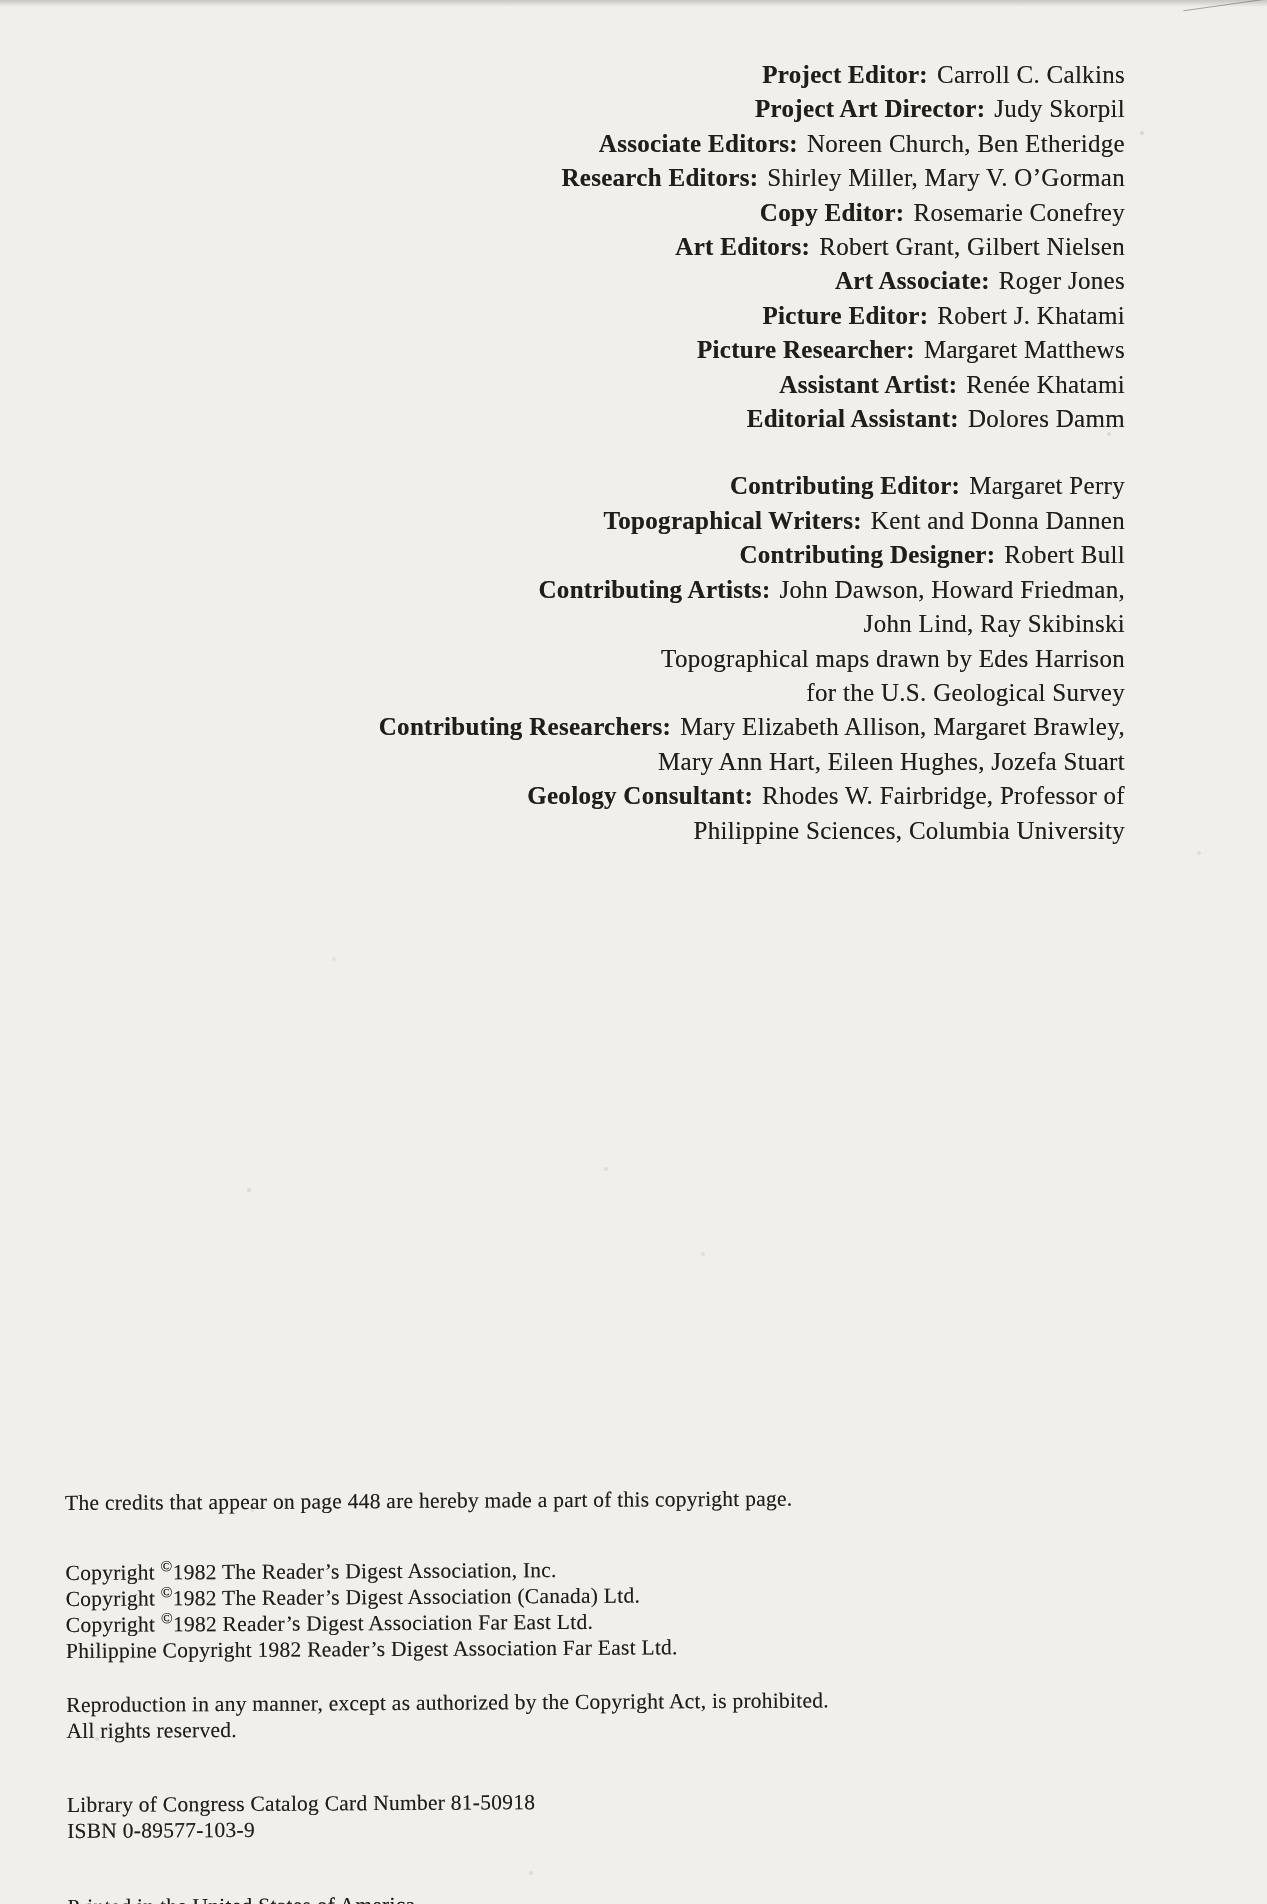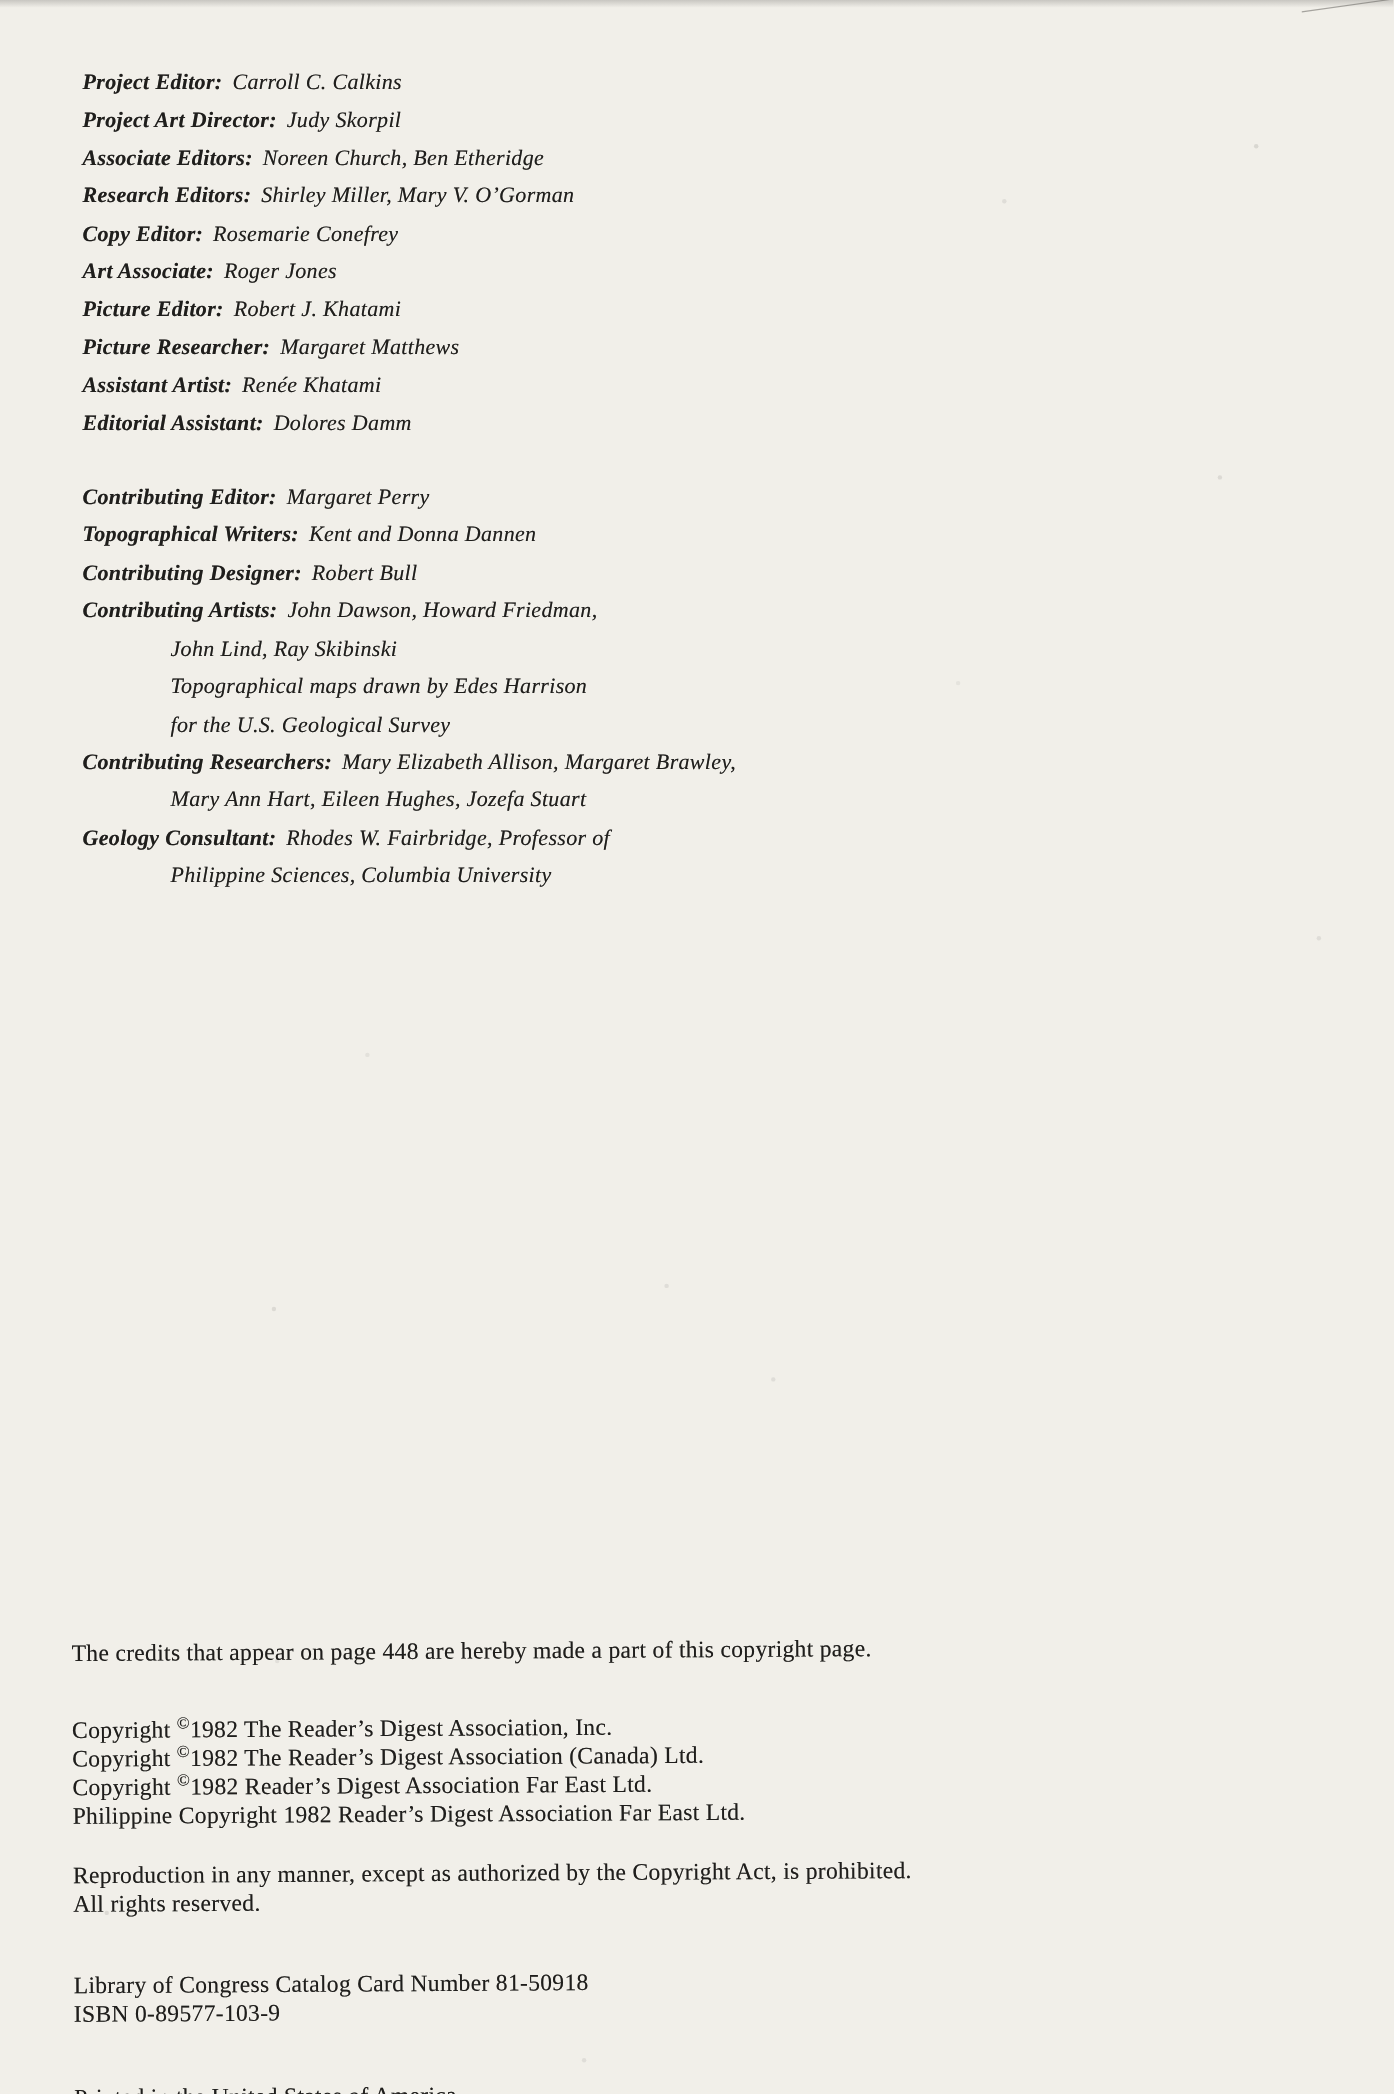--- a/index.html
+++ b/index.html
@@ -51,25 +51,25 @@
       251px 1509px 0 1px rgba(70,68,64,0.09),
       870px 620px 0 1px rgba(70,68,64,0.07);
   }
 
   
   .credits-block {
     position: absolute;
     left: 75px;
     top: 58px;
     width: 1050px;
-    font-style: italic;
-    font-size: 20px;
+    font-size: 25px;
     line-height: 34.4px;
     letter-spacing: 0.3px;
     text-shadow: 0 0 0.5px rgba(30,28,26,0.55);
+    text-align: right;
   }
   .credit-row { white-space: nowrap; }
   .credit-label {
     font-weight: 700;
     margin-right: 9px;
   }
   .credit-cont {
     padding-left: 80px;
     white-space: nowrap;
   }
@@ -109,20 +109,21 @@
 <div class="scan-speckles"></div>
 
 <div class="credits-block">
 
   <div>
     <div class="credit-row"><span class="credit-label">Project Editor:</span><span class="credit-value">Carroll C. Calkins</span></div>
     <div class="credit-row"><span class="credit-label">Project Art Director:</span><span class="credit-value">Judy Skorpil</span></div>
     <div class="credit-row"><span class="credit-label">Associate Editors:</span><span class="credit-value">Noreen Church, Ben Etheridge</span></div>
     <div class="credit-row"><span class="credit-label">Research Editors:</span><span class="credit-value">Shirley Miller, Mary V. O’Gorman</span></div>
     <div class="credit-row"><span class="credit-label">Copy Editor:</span><span class="credit-value">Rosemarie Conefrey</span></div>
+    <div class="credit-row"><span class="credit-label">Art Editors:</span><span class="credit-value">Robert Grant, Gilbert Nielsen</span></div>
     <div class="credit-row"><span class="credit-label">Art Associate:</span><span class="credit-value">Roger Jones</span></div>
     <div class="credit-row"><span class="credit-label">Picture Editor:</span><span class="credit-value">Robert J. Khatami</span></div>
     <div class="credit-row"><span class="credit-label">Picture Researcher:</span><span class="credit-value">Margaret Matthews</span></div>
     <div class="credit-row"><span class="credit-label">Assistant Artist:</span><span class="credit-value">Renée Khatami</span></div>
     <div class="credit-row"><span class="credit-label">Editorial Assistant:</span><span class="credit-value">Dolores Damm</span></div>
   </div>
 
   <div class="group-gap"></div>
 
   <div>

